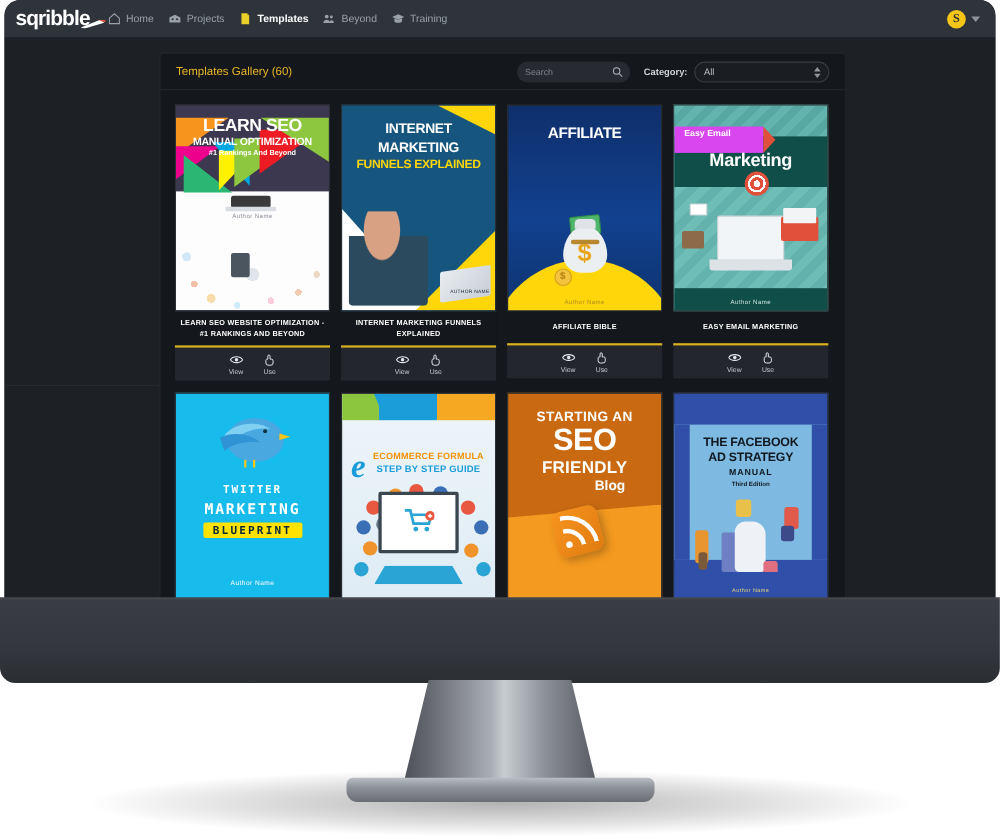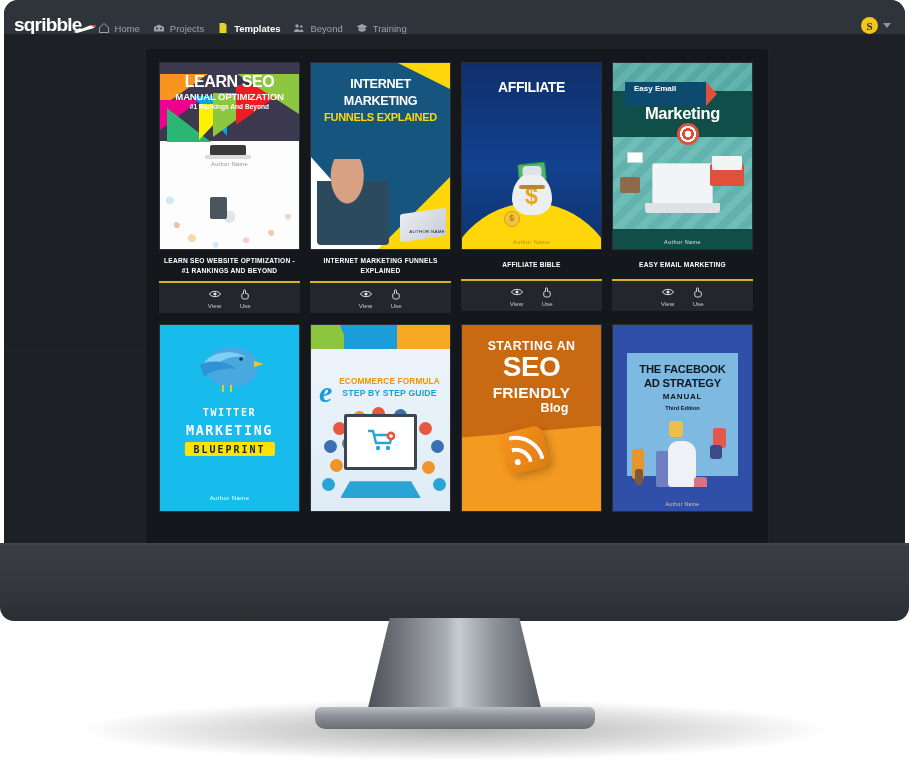--- a/index.html
+++ b/index.html
@@ -44,21 +44,21 @@
     width: 740px; height: 60px;
     background: radial-gradient(ellipse at center, rgba(0,0,0,0.30) 0%, rgba(0,0,0,0.12) 45%, rgba(0,0,0,0) 72%);
     pointer-events: none;
   }
 
   
   .navbar {
     position: absolute; left: 0; top: 0; width: 901px; height: 34px;
     background: #2f343b;
     border-radius: 14px 14px 0 0;
-    display: flex; align-items: flex-end;
+    display: flex; align-items: center;
     padding: 0 14px 0 10px;
   }
   .brand { display: flex; align-items: flex-end; position: relative; margin-right: 16px; }
   .brand-text {
     color: #ffffff; font-weight: bold; font-size: 19px; letter-spacing: -0.8px;
     line-height: 1;
   }
   .brand-pencil {
     position: absolute; right: -16px; bottom: 1px;
     width: 26px; height: 8px;
@@ -226,21 +226,21 @@
   .cv3 .coin { position:absolute; left:30%; bottom:22px; width:16px;height:16px; border-radius:50%; background:#f2c33d; border:1.5px solid #d79f1d; }
   .cv3 .coin:after{content:"$";position:absolute;inset:0;text-align:center;line-height:13px;font-size:9px;color:#b47f12;font-weight:bold;}
   .cv3 .t1 { top:16px; font-size:14px; letter-spacing:-.4px; }
   .cv3 .t2 { top:30px; font-size:23px; letter-spacing:-.8px; }
 
   
   .cv4 { background:#55a9a4; }
   .cv4 .topstripe { position:absolute; left:0; top:0; width:100%; height:22%;
      background: repeating-linear-gradient(135deg,#63b4ae 0 7px,#57a7a2 7px 14px); }
   .cv4 .band { position:absolute; left:0; top:15%; width:100%; height:25%; background:#104e49; }
-  .cv4 .ribbon { position:absolute; left:12px; top:10%; width:58%; height:13%; background:#0c4a6e; }
+  .cv4 .ribbon { position:absolute; left:0; top:10%; width:58%; height:13%; background:#d946ef; }
   .cv4 .ribbon:after{ content:""; position:absolute; right:-11px; top:0; width:0;height:0; border-top:12px solid transparent;border-bottom:12px solid transparent;border-left:11px solid #e0503a;}
   .cv4 .ribbon span{ position:absolute; left:9px; top:2px; color:#fff; font-size:8px; font-weight:bold;}
   .cv4 .t2 { top:41px; font-size:16.5px; letter-spacing:-.3px; }
   .cv4 .stage2 { position:absolute; left:0; top:40%; width:100%; height:52%;
      background: repeating-linear-gradient(135deg,#6fbdb7 0 8px,#63b2ad 8px 16px); }
   .cv4 .lap4 { position:absolute; left:28%; bottom:24%; width:44%; height:22%; background:#f2f5f7; border:1.5px solid #d0d6db; border-radius:2px;}
   .cv4 .lap4:after{content:"";position:absolute;left:-14%;top:100%;width:128%;height:26%;background:#dde2e7;border-radius:0 0 3px 3px;}
   .cv4 .env { position:absolute; right:6%; bottom:34%; width:34px;height:22px; background:#e0503a; border-radius:2px;}
   .cv4 .env:after{content:"";position:absolute;left:2px;top:-8px;width:30px;height:14px;background:#f2f4f6;border-radius:1px;}
   .cv4 .env2 { position:absolute; left:10%; bottom:46%; width:16px;height:11px; background:#fff; border:1px solid #cfd6da; border-radius:1px;}
@@ -365,20 +365,42 @@
       <div class="avatar-wrap">
         <div class="avatar">S</div>
         <div class="caret-down"></div>
       </div>
     </div>
 
     <div class="app-body">
       <div class="side-rule"></div>
 
       <div class="panel">
+        <div class="panel-head">
+          <div class="panel-title">Templates Gallery (60)</div>
+          <div class="head-spacer"></div>
+
+          <div class="search-box">
+            <input type="text" placeholder="Search" style="">
+            <svg class="search-ico" viewBox="0 0 24 24">
+              <circle cx="10" cy="10" r="6.4" fill="none" stroke="#aeb4bb" stroke-width="2"></circle>
+              <line x1="15" y1="15" x2="21" y2="21" stroke="#aeb4bb" stroke-width="2"></line>
+            </svg>
+          </div>
+
+          <div class="cat-label">Category:</div>
+
+          <div class="cat-select">
+            <span>All</span>
+            <div class="stepper">
+              <i class="up"></i>
+                <i class="dn"></i>
+            </div>
+          </div>
+        </div>
 
         <div class="grid">
 
           <div class="card">
             <div class="cover cv1">
               <div class="c-fill">
                 <div class="whitearea"></div>
                   <div class="doodle"></div>
                 <div class="ray r1"></div>
                   <div class="ray r2"></div>

